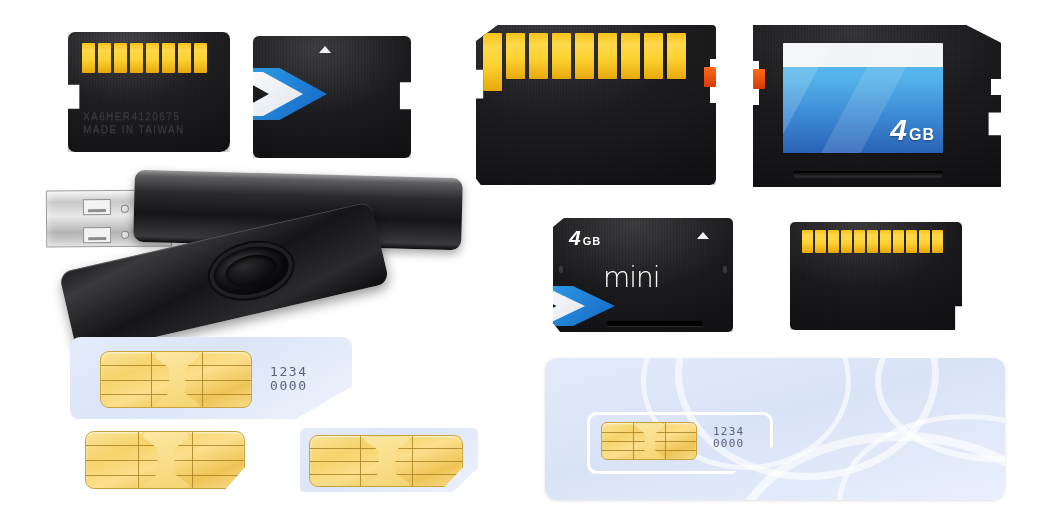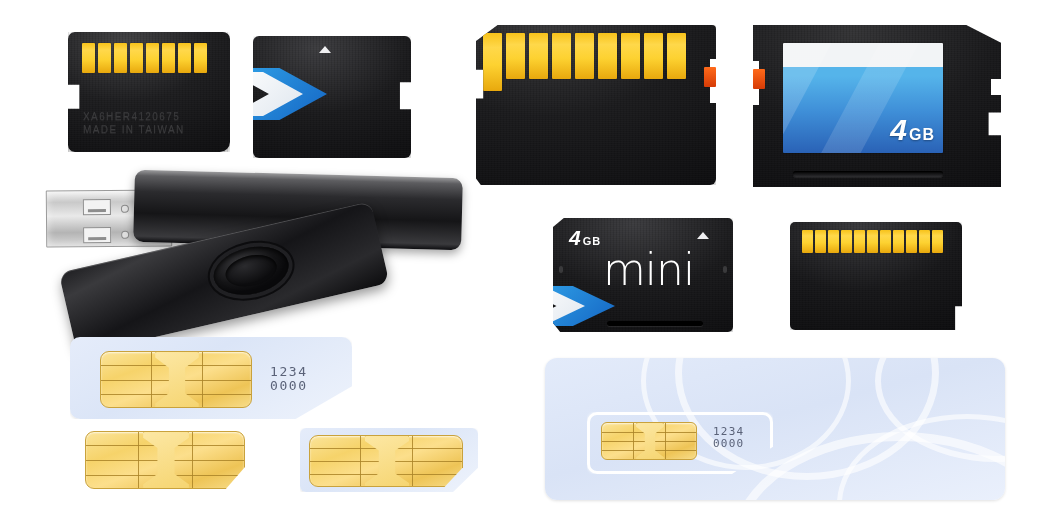--- a/index.html
+++ b/index.html
@@ -143,22 +143,22 @@
     background:radial-gradient(130% 130% at 45% 5%,#3c3c3f 0%,#1a1a1c 45%,#0a0a0c 100%);
     clip-path:polygon(6% 0,100% 0,100% 100%,4% 100%,0 92%,0 8%);
     box-shadow:0 3px 7px rgba(0,0,0,.35);
     overflow:hidden;
   }
   .mini-cap{position:absolute;left:16px;top:8px;color:#ffffff;white-space:nowrap;}
   .mini-cap .gb-n{font-size:21px;}
   .mini-cap .gb-u{font-size:11px;}
   #minisd-front .tri-up{right:24px;top:14px;}
   .mini-word{
-    position:absolute;left:50px;top:32px;color:#ffffff;
-    font-size:44px;letter-spacing:-1px;line-height:40px;
+    position:absolute;left:50px;top:40px;color:#ffffff;
+    font-size:28px;letter-spacing:-1px;line-height:40px;
     font-family:"DejaVu Sans", sans-serif;font-weight:300;
   }
   .mini-chev-b{
     position:absolute;left:-16px;bottom:6px;width:78px;height:40px;
     background:linear-gradient(135deg,#2f9fe6,#1566c4);
     clip-path:polygon(0 0,46% 0,100% 50%,46% 100%,0 100%,54% 50%);
   }
   .mini-chev-w{
     position:absolute;left:-30px;bottom:10px;width:62px;height:32px;
     background:linear-gradient(135deg,#ffffff,#e2e8ef);

